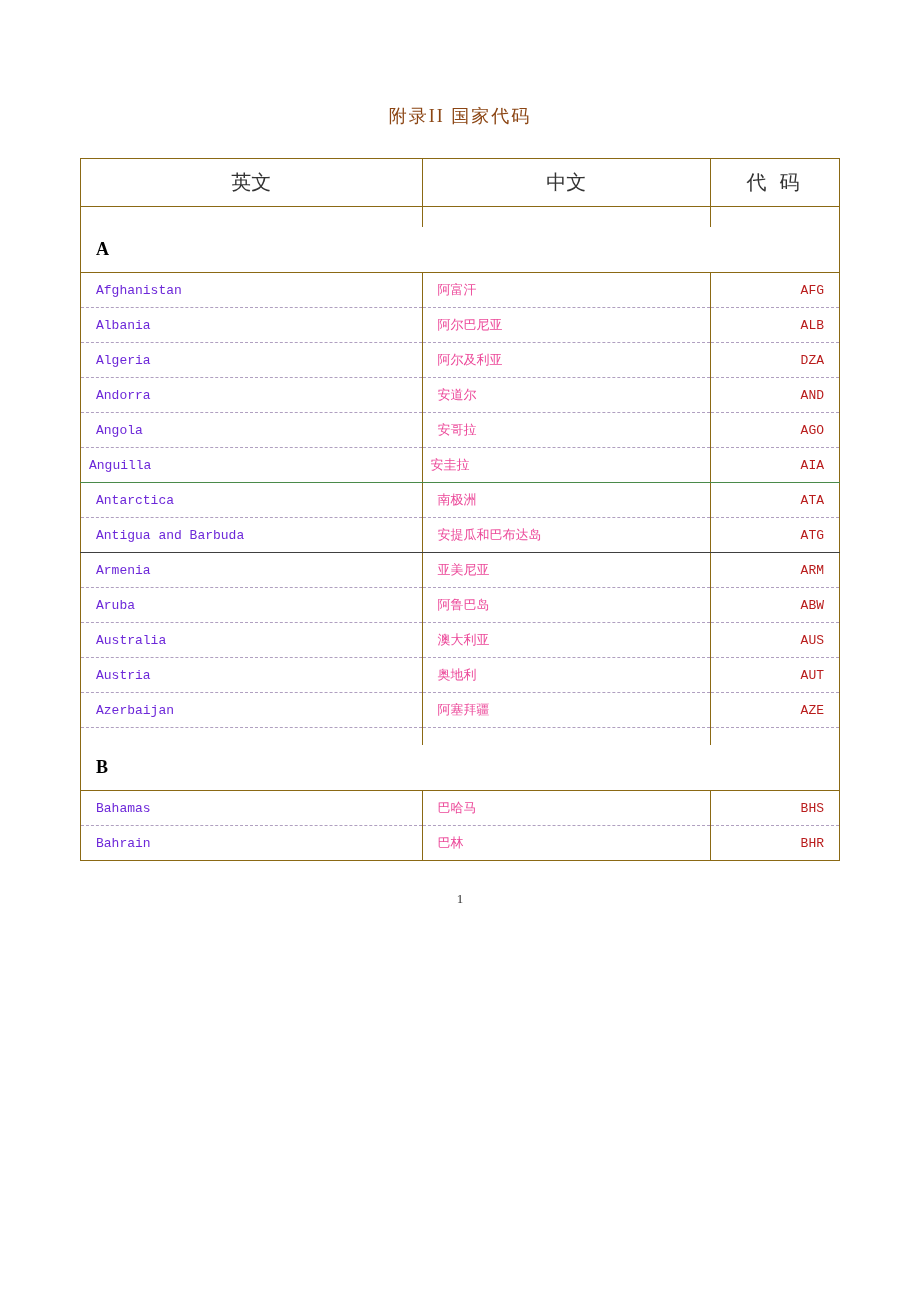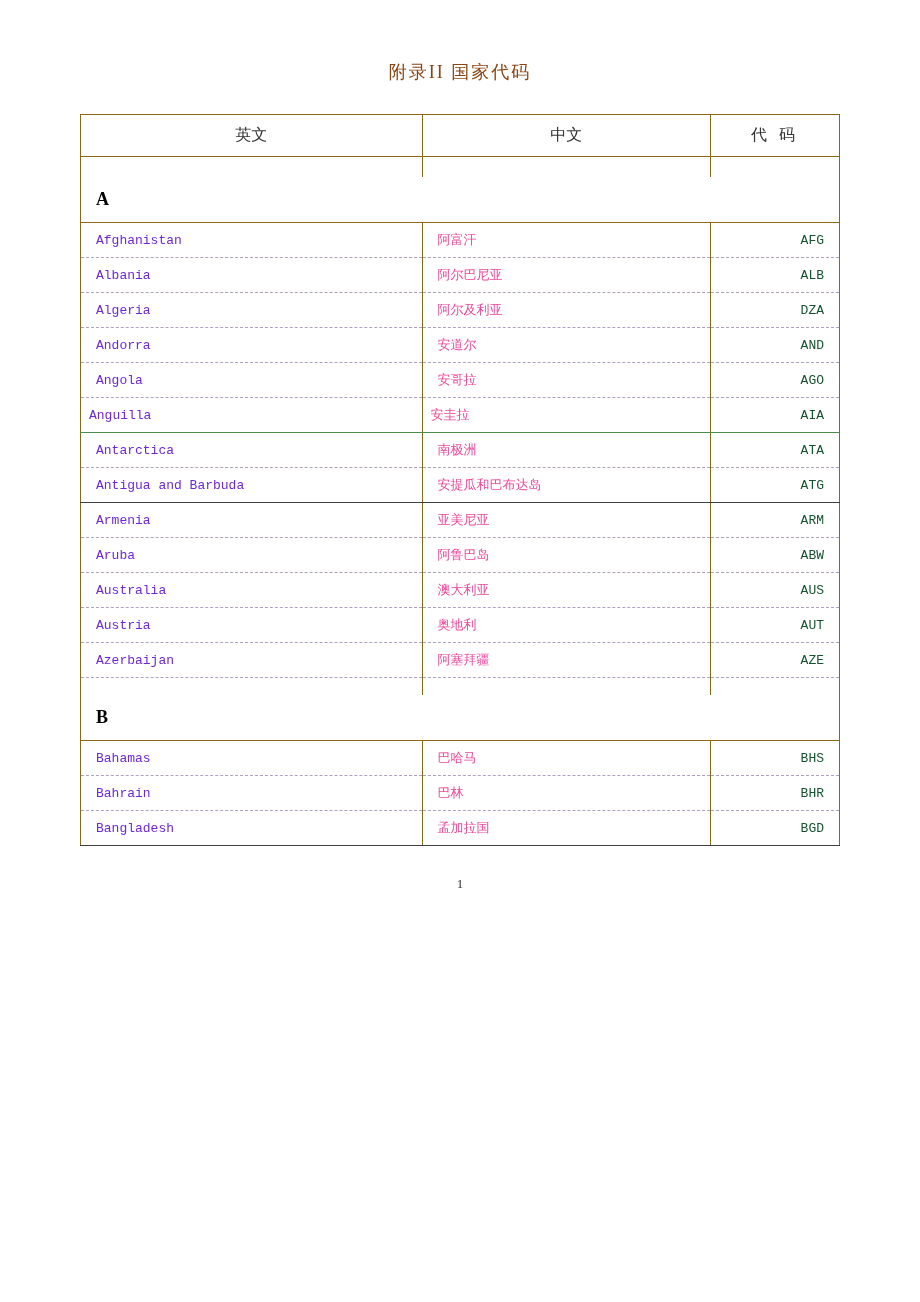--- a/index.html
+++ b/index.html
@@ -17,34 +17,35 @@
       color: #333;
     }
 
     .page-title {
       text-align: center;
       font-size: 18px;
       color: #8B4513;
       margin-bottom: 30px;
       font-weight: normal;
       letter-spacing: 2px;
+      margin-top: 44px;
     }
 
     .country-table {
       width: 100%;
       border-collapse: collapse;
       border: 1px solid #8B6914;
     }
 
     .country-table th {
       background: #fff;
       padding: 10px 2px;
       text-align: center;
       font-weight: normal;
-      font-size: 16px;
+      font-size: 20px;
       color: #333;
       border: 1px solid #8B6914;
     }
 
     .country-table th.col-english {
       width: 45%;
     }
 
     .country-table th.col-chinese {
       width: 38%;
@@ -67,21 +68,21 @@
     .country-table td.col-english {
       color: #6d28d9;
       font-family: "Courier New", monospace;
     }
 
     .country-table td.col-chinese {
       color: #ec4899;
     }
 
     .country-table td.col-code {
-      color: #14532d;
+      color: #b91c1c;
       font-family: "Courier New", monospace;
       text-align: right;
     }
 
     .section-header td {
       font-size: 18px;
       font-weight: bold;
       color: #000;
       padding: 12px 15px;
       border-bottom: 1px solid #8B6914;
@@ -207,23 +208,18 @@
       <tr>
       <td class="col-english">Bahamas</td>
       <td class="col-chinese">巴哈马</td>
       <td class="col-code">BHS</td>
     </tr>
       <tr>
       <td class="col-english">Bahrain</td>
       <td class="col-chinese">巴林</td>
       <td class="col-code">BHR</td>
     </tr>
-      <tr class="solid-bottom">
-      <td class="col-english">Bangladesh</td>
-      <td class="col-chinese">孟加拉国</td>
-      <td class="col-code">BGD</td>
-    </tr>
     </tbody>
 </table>
 
 <div class="page-footer">
   <span>1</span>
 </div>
 
 </body></html>

